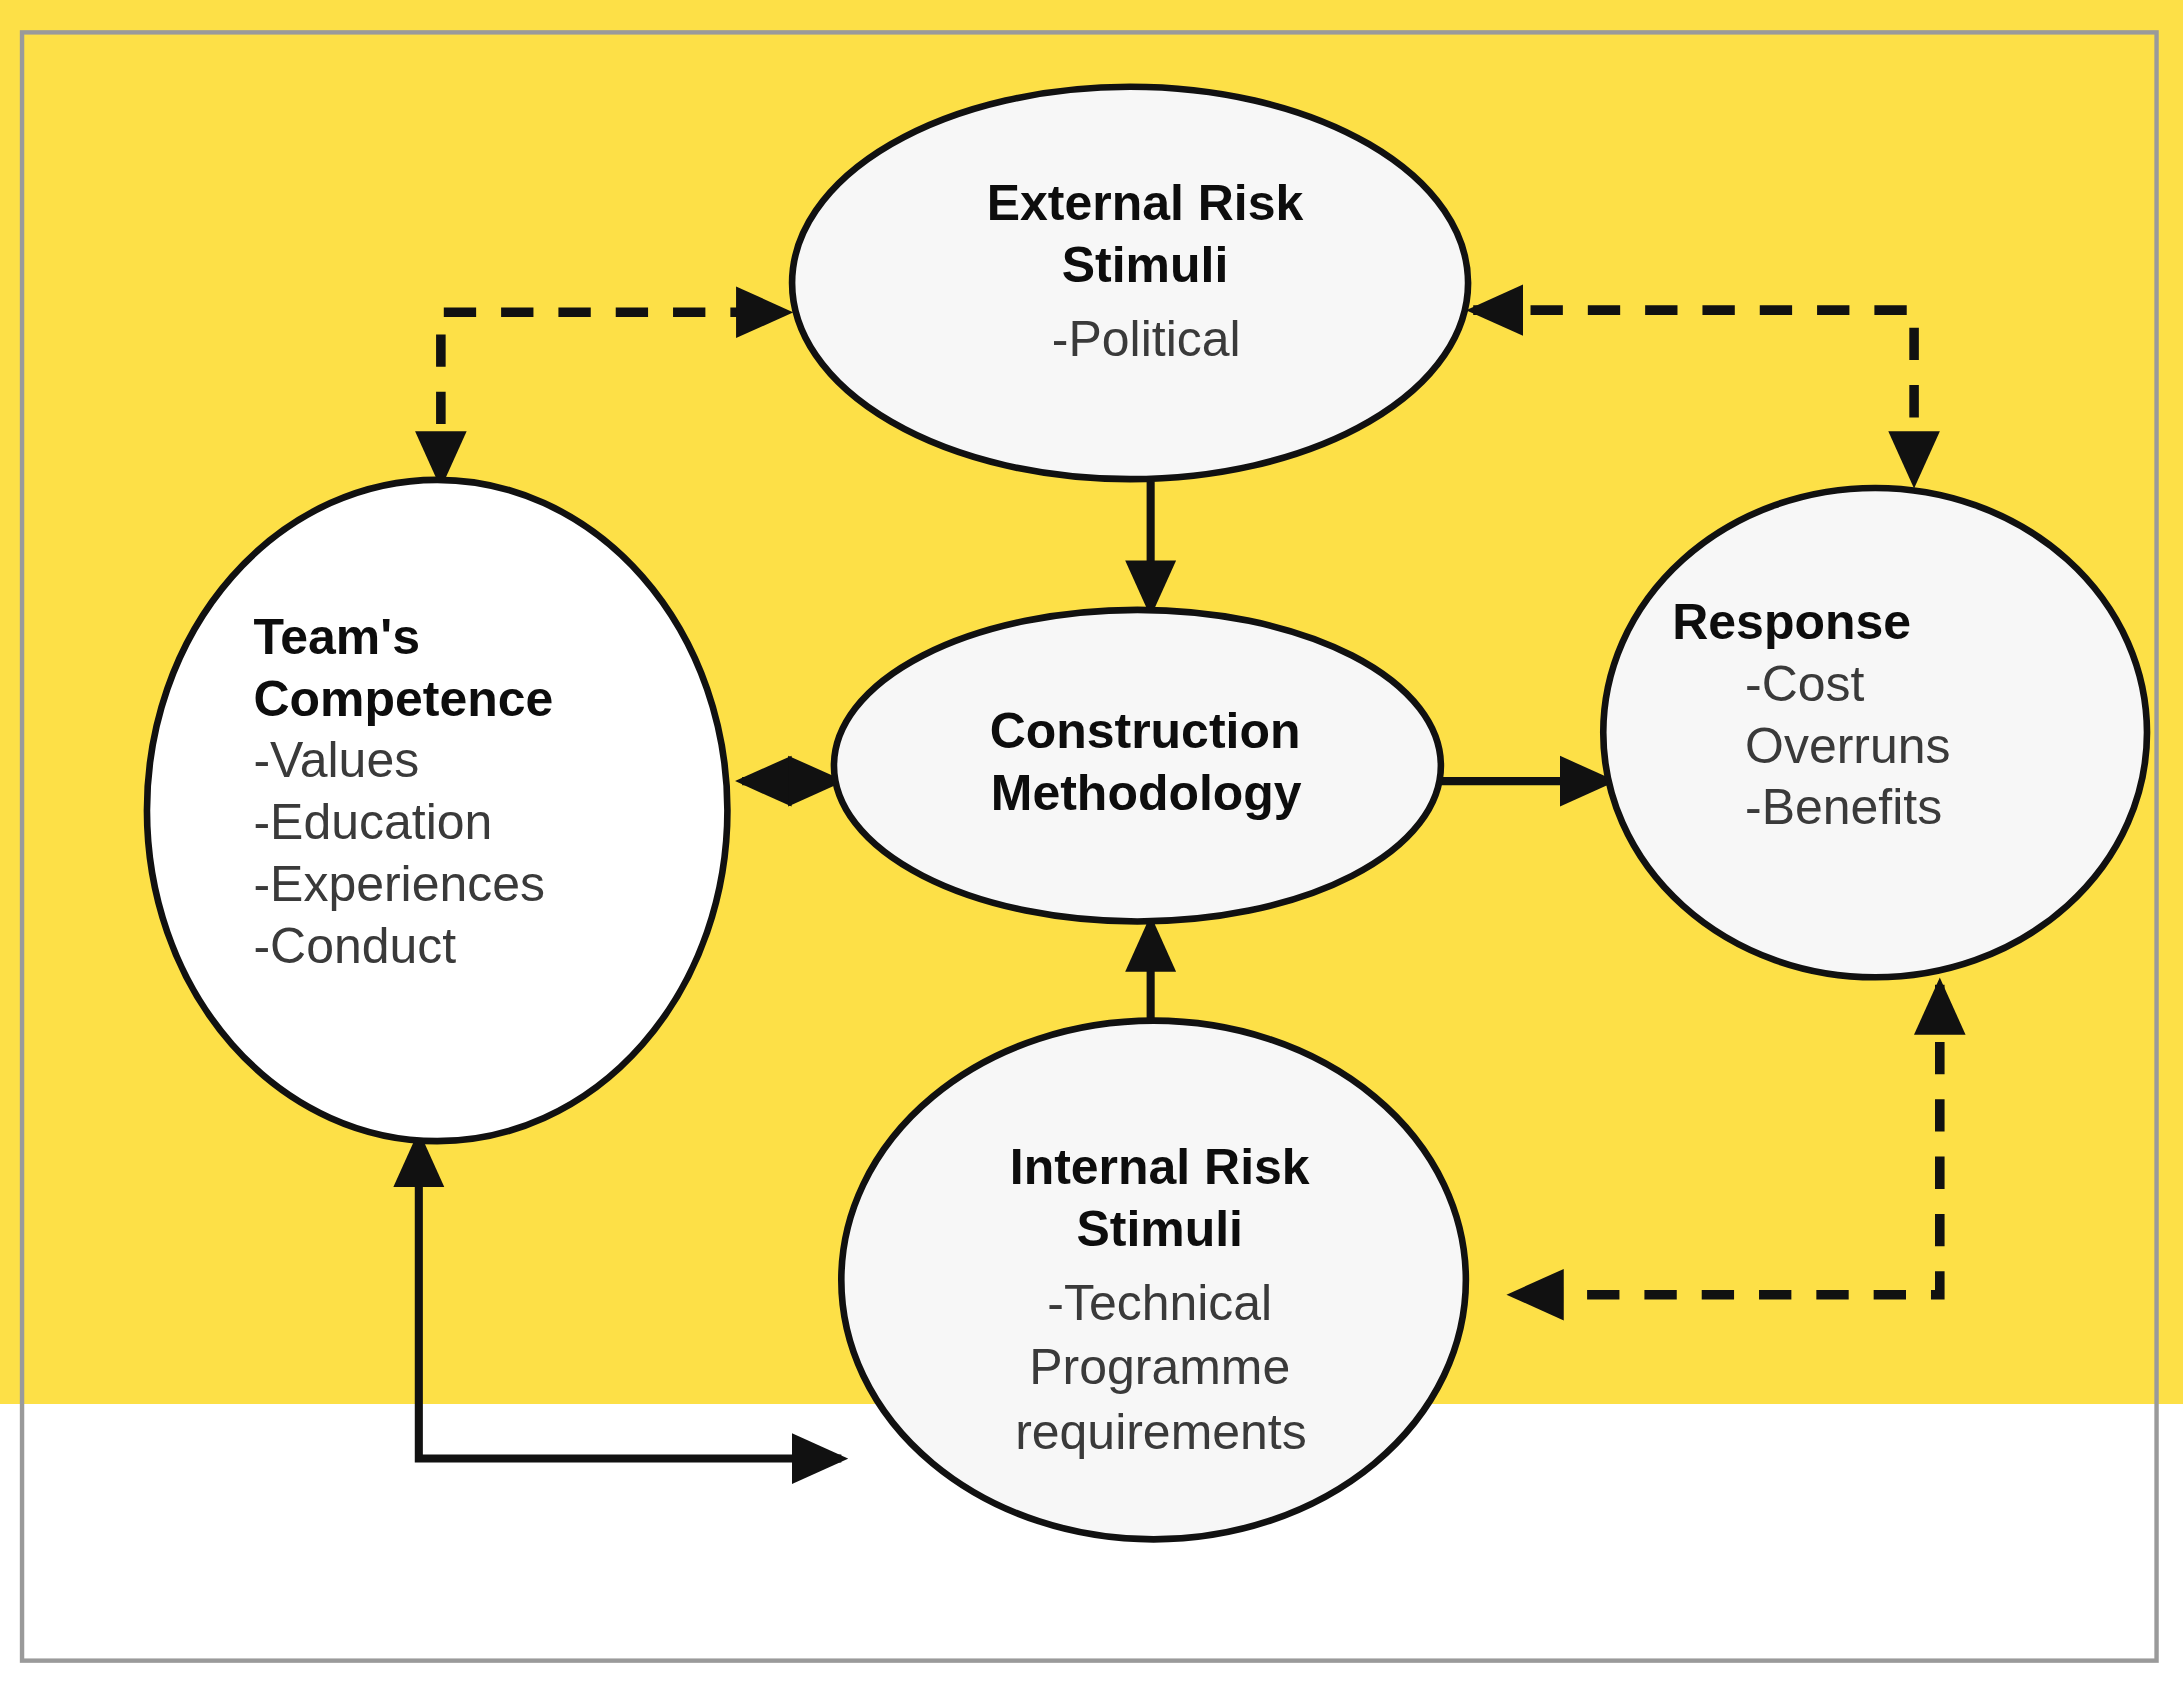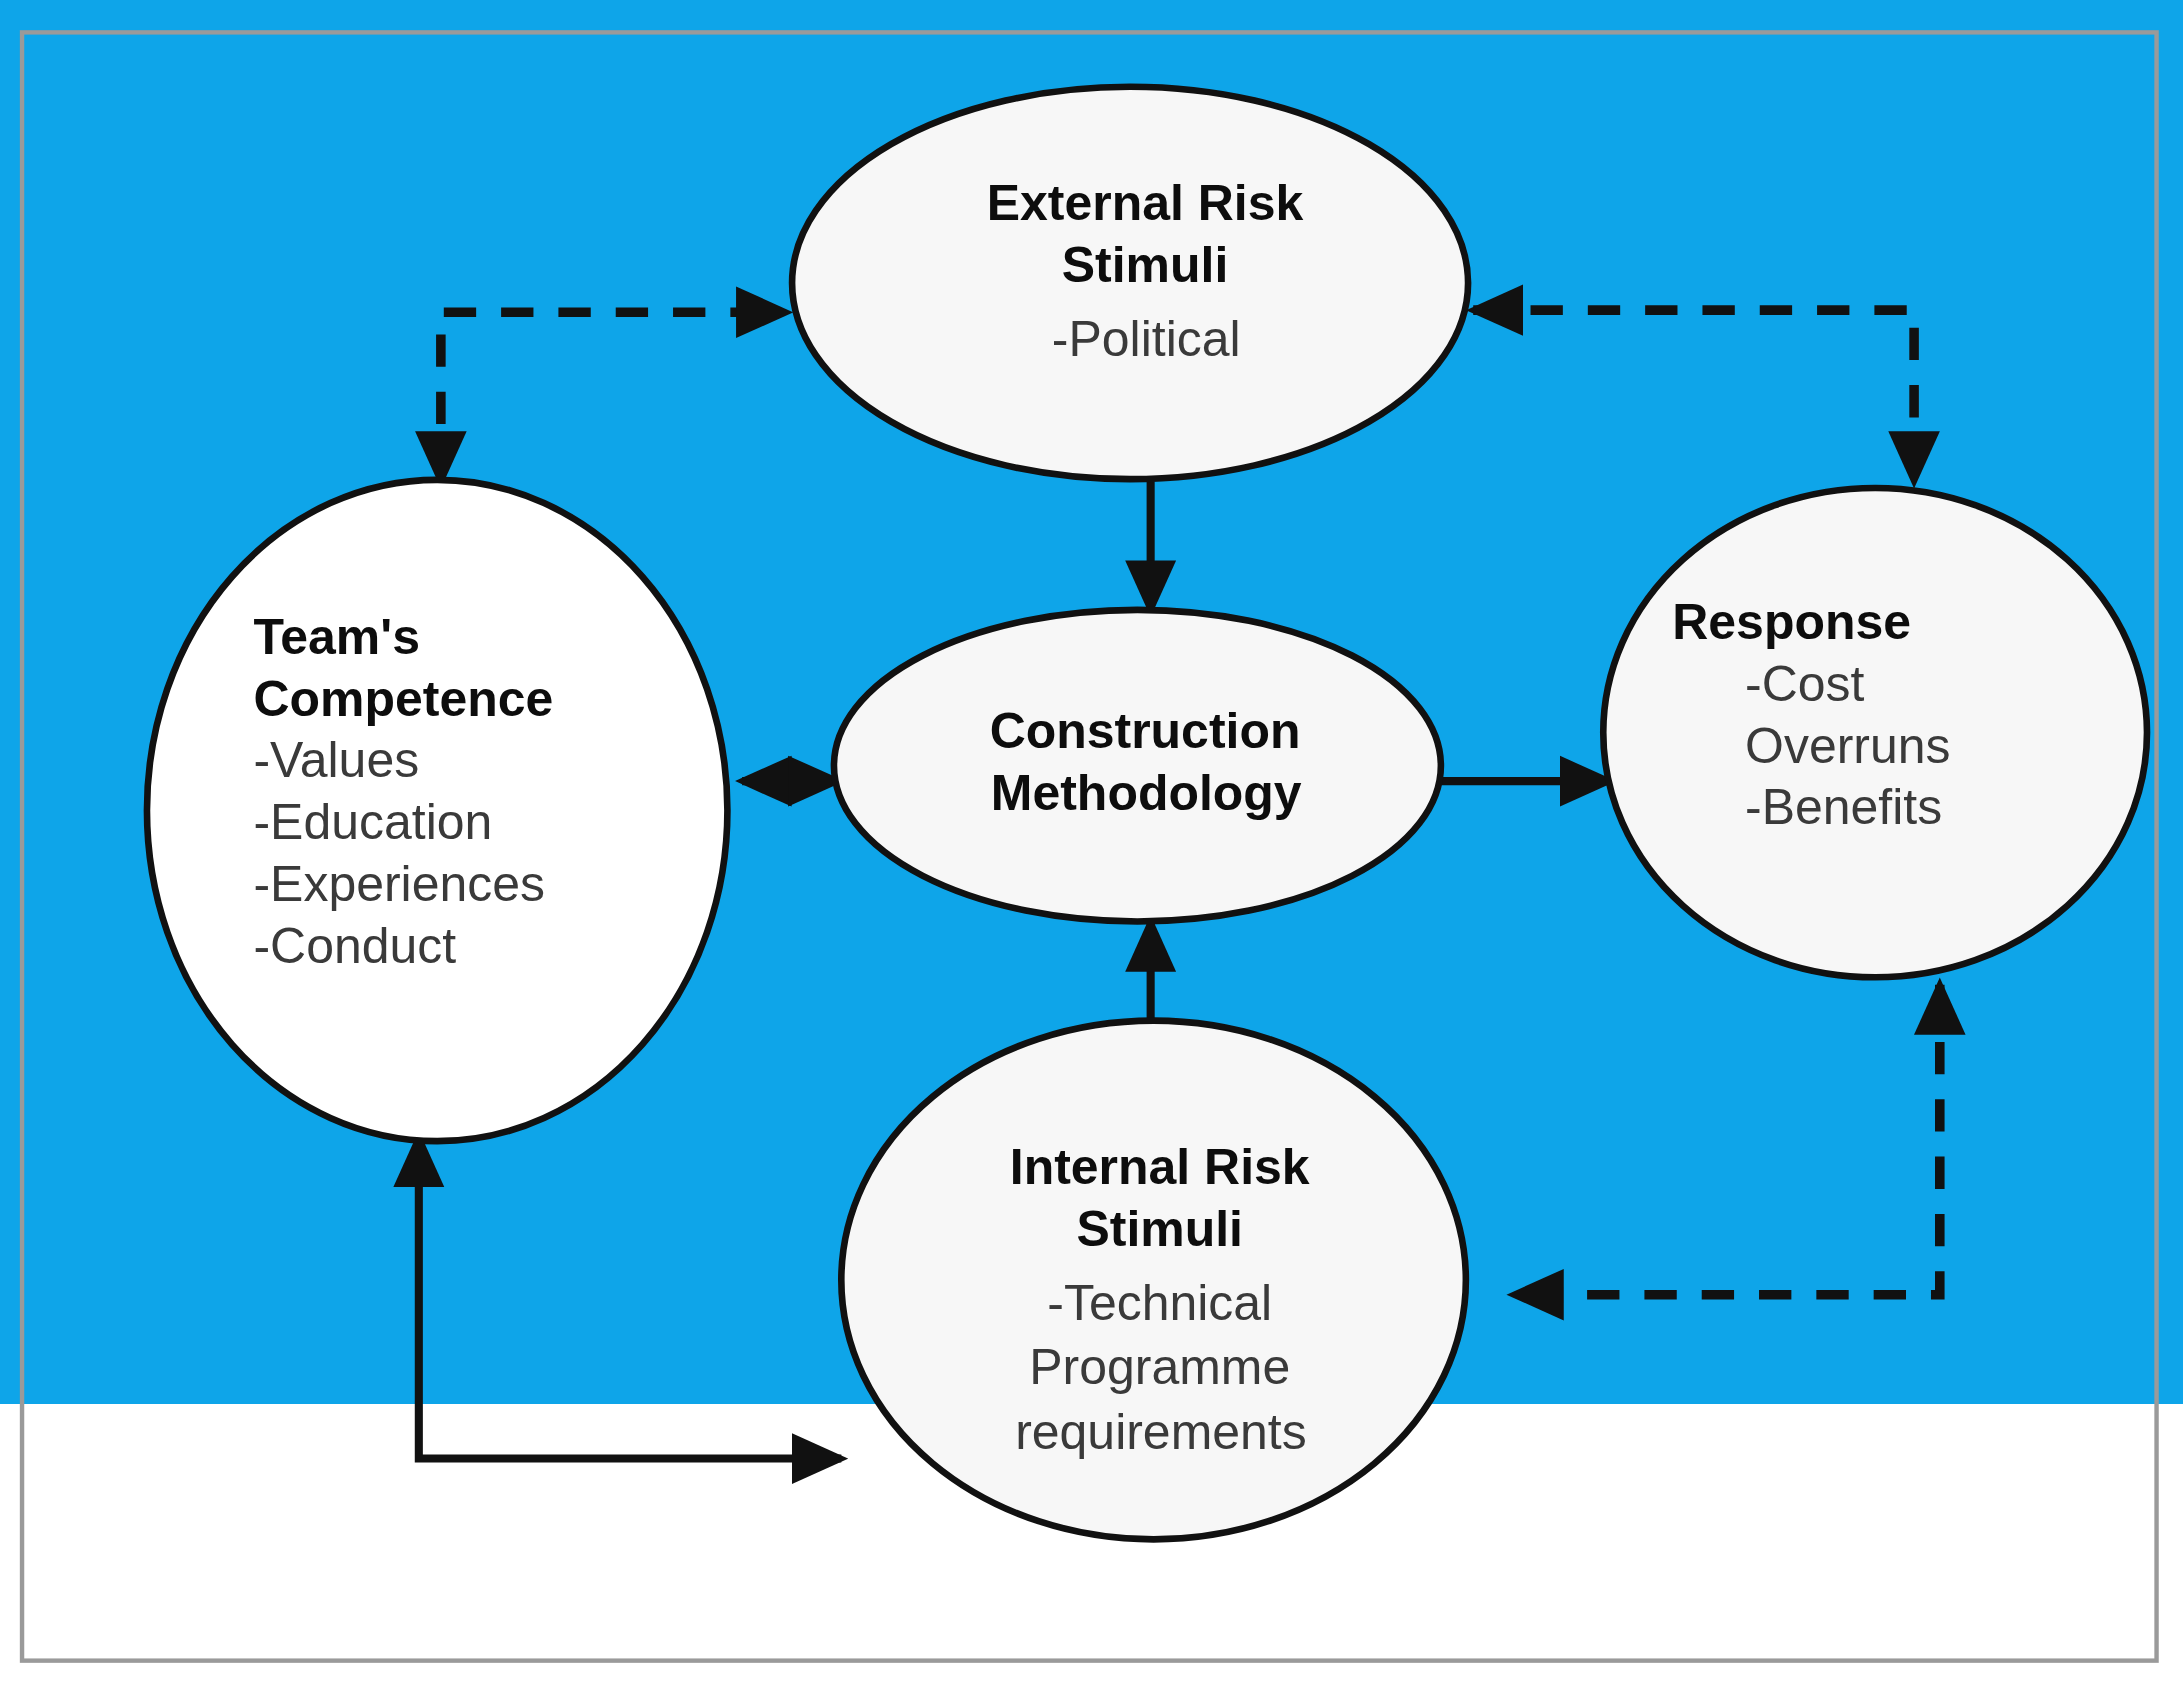--- a/index.html
+++ b/index.html
@@ -10,21 +10,21 @@
   body {
     width: 2183px;
     height: 1682px;
     font-family: "Liberation Sans", sans-serif;
     overflow: hidden;
   }
   #diagram-root {
     position: relative;
     width: 2183px;
     height: 1404px;
-    background: #0ea5e9;
+    background: #fde047;
   }
   svg.diagram-canvas {
     display: block;
     width: 2183px;
     height: 1682px;
   }
   .node-shape {
     stroke: #111111;
     stroke-width: 9;
   }

